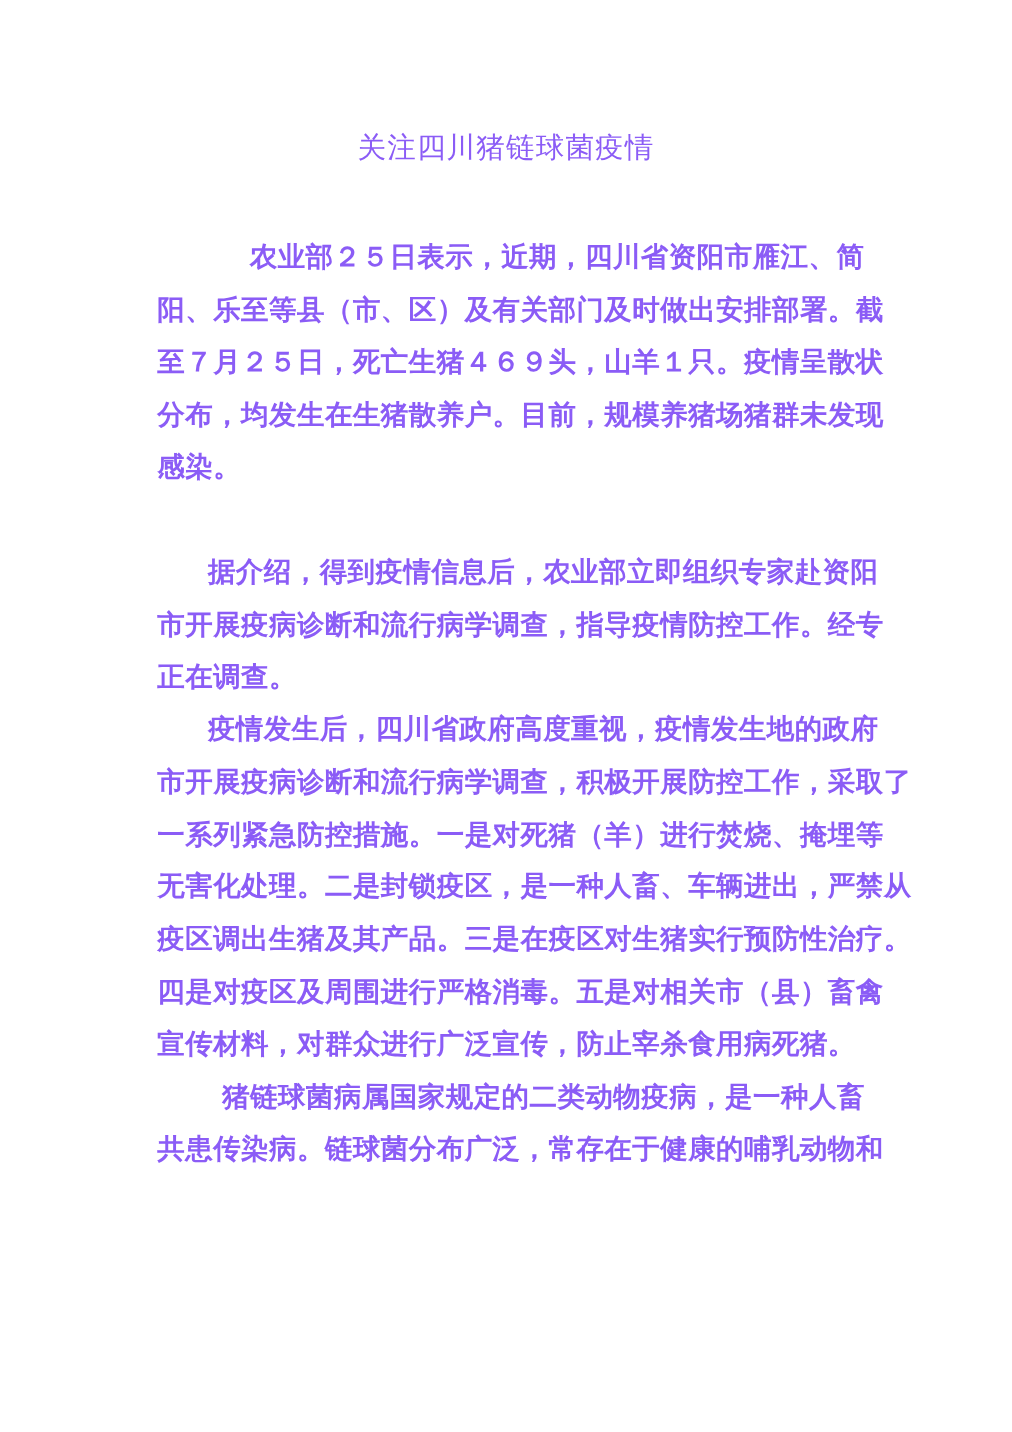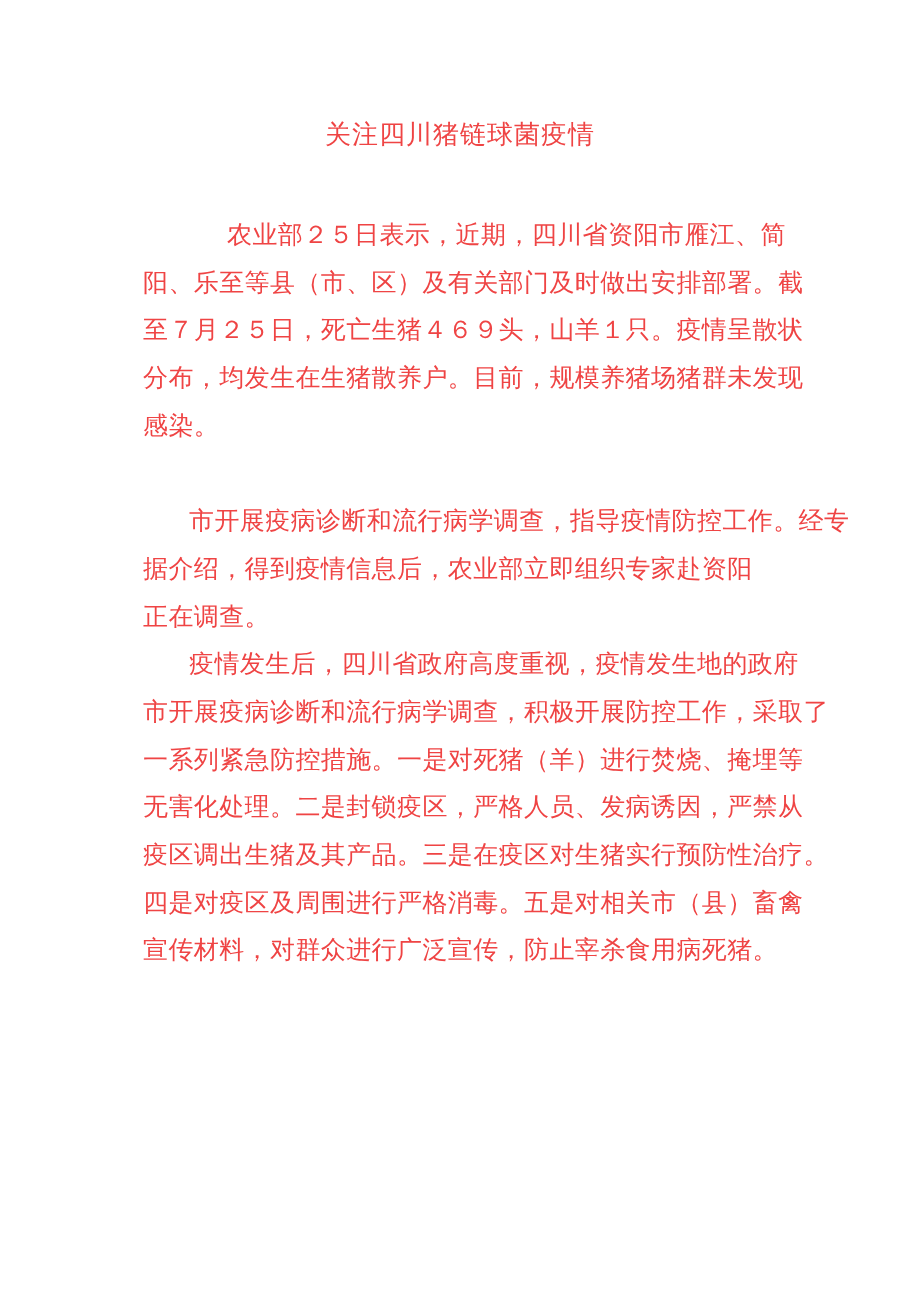--- a/index.html
+++ b/index.html
@@ -5,35 +5,36 @@
   html, body {
     margin: 0;
     padding: 0;
     background: #ffffff;
   }
   .page {
     position: relative;
     width: 920px;
     height: 1302px;
     background: #ffffff;
-    color: #ef4444;
+    color: #8b5cf6;
     font-family: "Liberation Serif", "DejaVu Serif", serif;
     overflow: hidden;
   }
   .doc-title {
     margin-top: 111px;
     height: 48px;
     line-height: 48px;
     text-align: center;
     font-size: 26px;
     letter-spacing: 1px;
     white-space: nowrap;
   }
   .content {
     padding: 52px 52px 0 143px;
+    font-weight: bold;
   }
   .para {
     margin: 0;
   }
   
   .para.p1 {
     margin-top: 47.7px;
   }
   .line {
     height: 47.7px;
@@ -56,28 +57,32 @@
   <div class="content">
     <div id="paragraphs">
         <div class="para p0">
           <div class="line">农业部２５日表示，近期，四川省资阳市雁江、简</div>
           <div class="line">阳、乐至等县（市、区）及有关部门及时做出安排部署。截</div>
           <div class="line">至７月２５日，死亡生猪４６９头，山羊１只。疫情呈散状</div>
           <div class="line">分布，均发生在生猪散养户。目前，规模养猪场猪群未发现</div>
           <div class="line">感染。</div>
         </div>
         <div class="para p1">
+          <div class="line">据介绍，得到疫情信息后，农业部立即组织专家赴资阳</div>
           <div class="line">市开展疫病诊断和流行病学调查，指导疫情防控工作。经专</div>
-          <div class="line">据介绍，得到疫情信息后，农业部立即组织专家赴资阳</div>
           <div class="line">正在调查。</div>
         </div>
         <div class="para p2">
           <div class="line">疫情发生后，四川省政府高度重视，疫情发生地的政府</div>
           <div class="line">市开展疫病诊断和流行病学调查，积极开展防控工作，采取了</div>
           <div class="line">一系列紧急防控措施。一是对死猪（羊）进行焚烧、掩埋等</div>
-          <div class="line">无害化处理。二是封锁疫区，严格人员、发病诱因，严禁从</div>
+          <div class="line">无害化处理。二是封锁疫区，是一种人畜、车辆进出，严禁从</div>
           <div class="line">疫区调出生猪及其产品。三是在疫区对生猪实行预防性治疗。</div>
           <div class="line">四是对疫区及周围进行严格消毒。五是对相关市（县）畜禽</div>
           <div class="line">宣传材料，对群众进行广泛宣传，防止宰杀食用病死猪。</div>
+        </div>
+        <div class="para p3">
+          <div class="line">猪链球菌病属国家规定的二类动物疫病，是一种人畜</div>
+          <div class="line">共患传染病。链球菌分布广泛，常存在于健康的哺乳动物和</div>
         </div>
       </div>
   </div>
 </div>
 
 </body></html>

